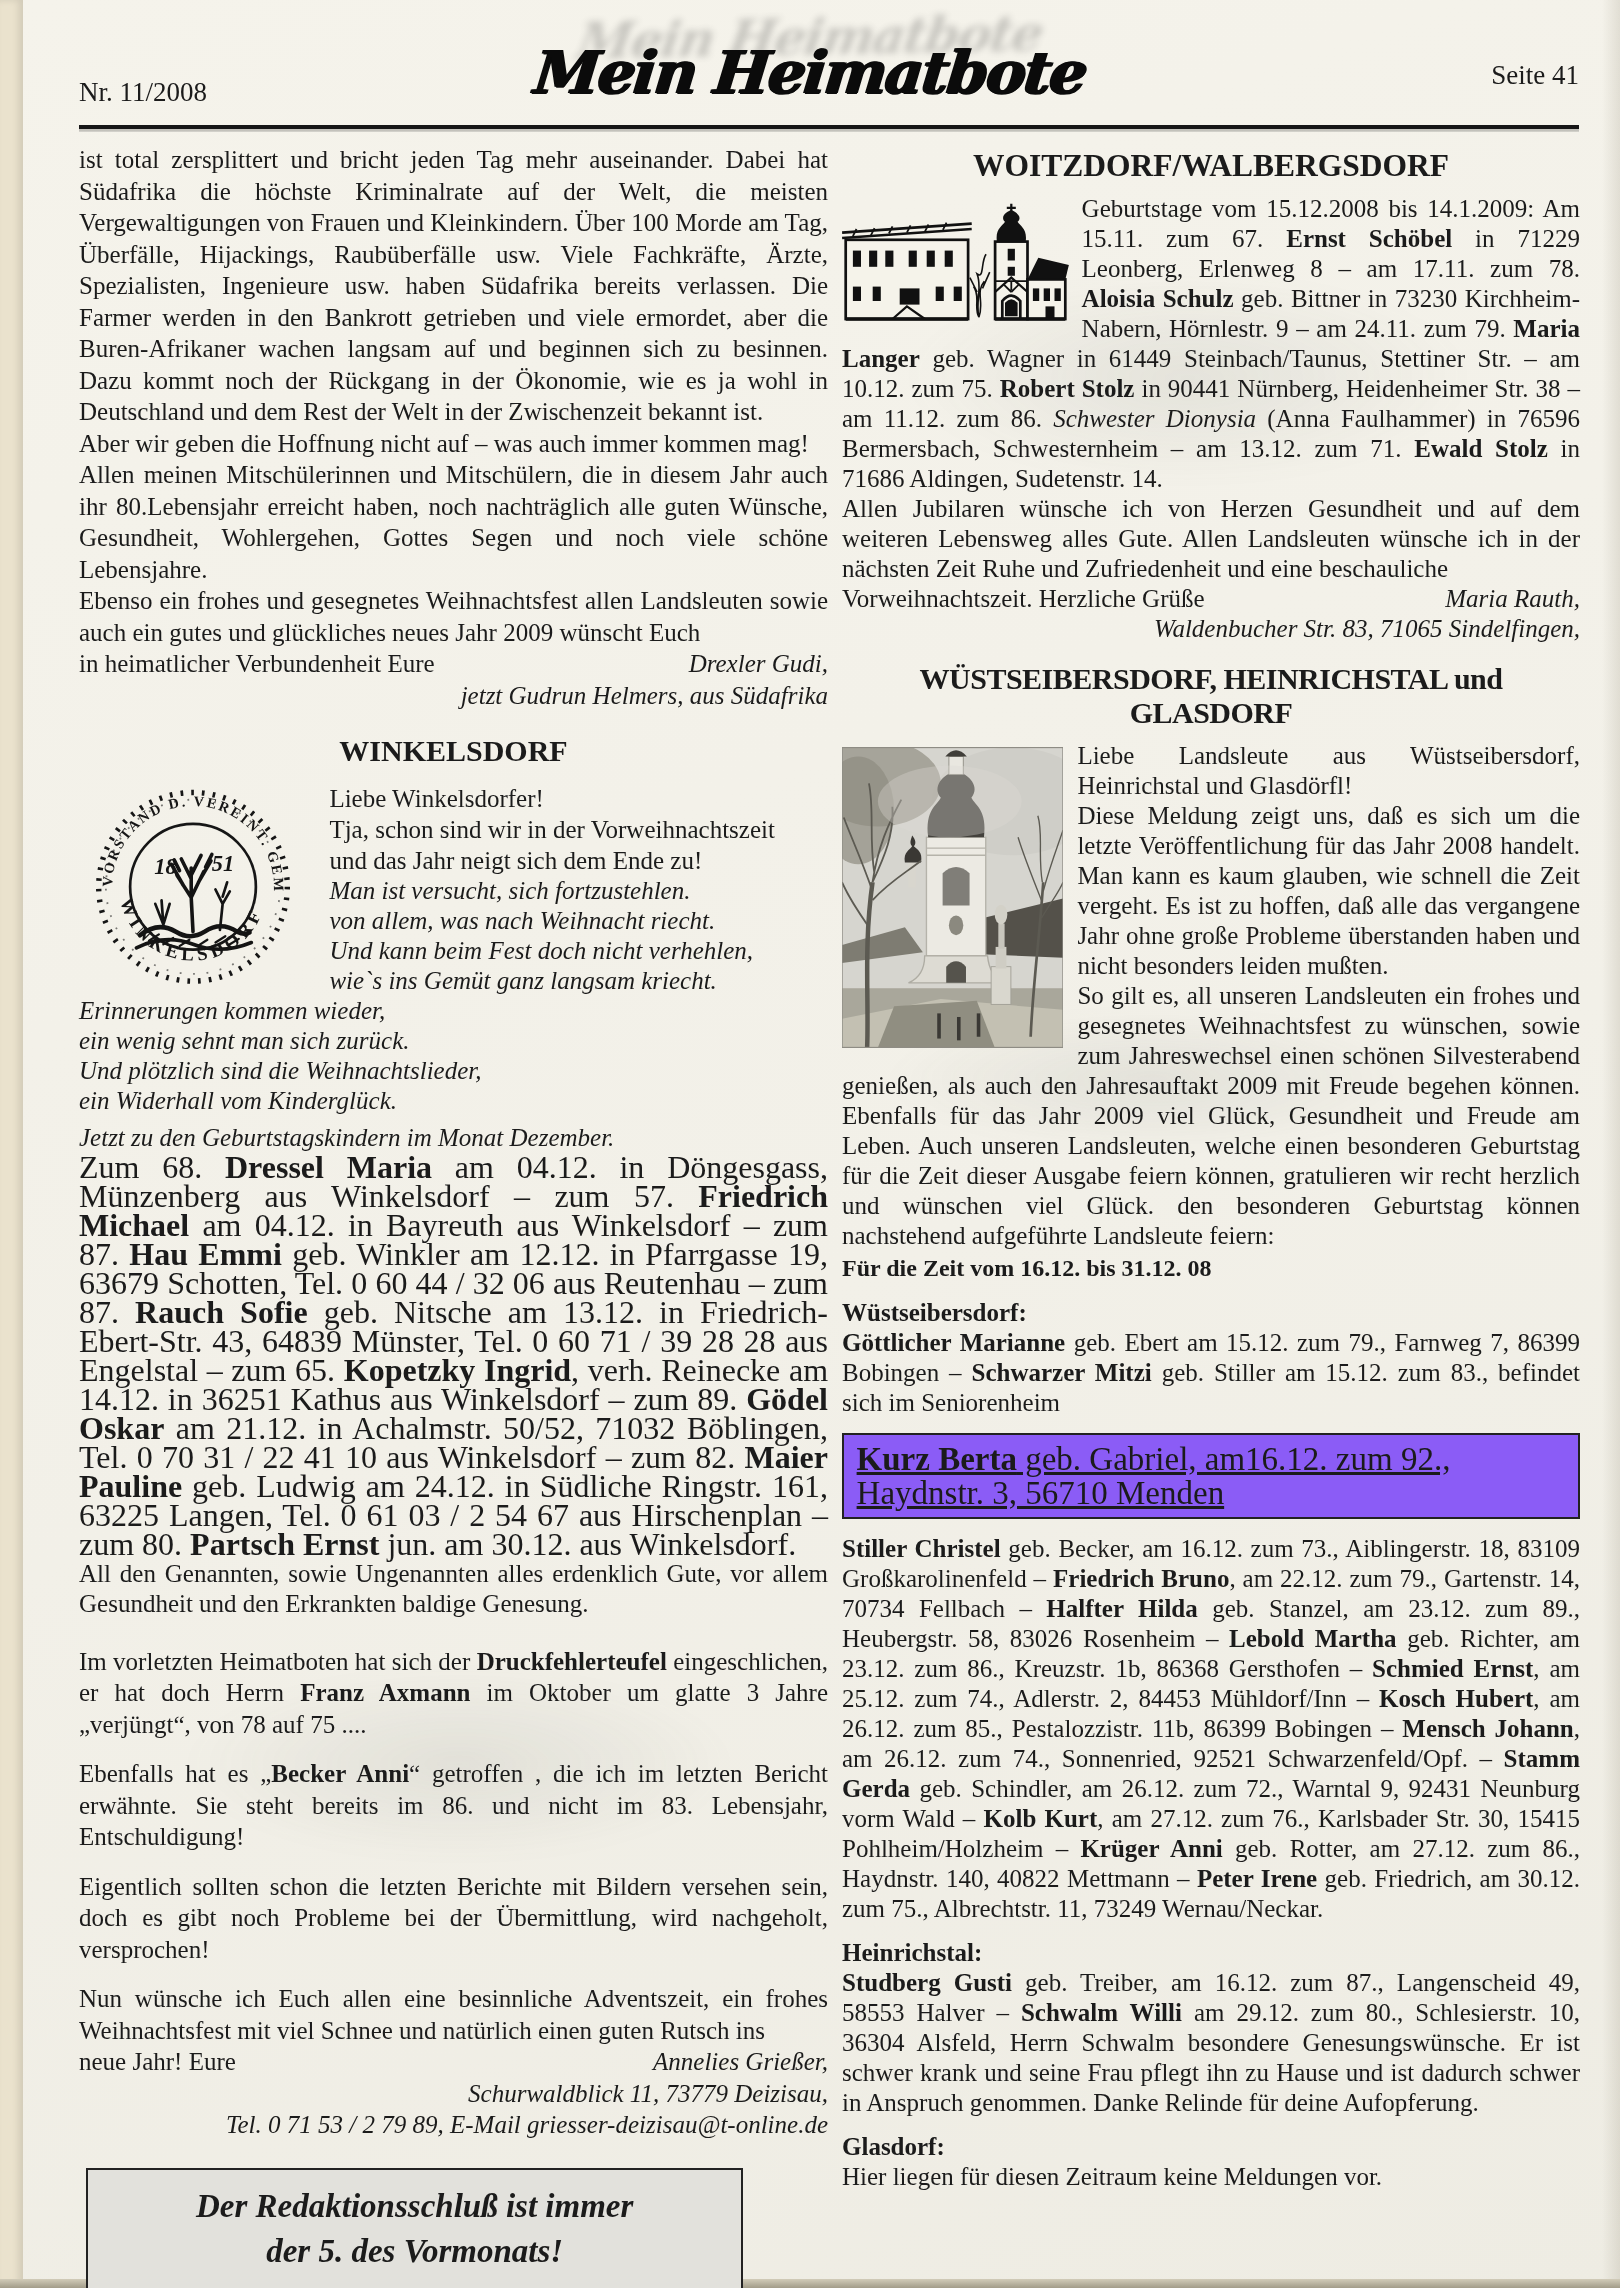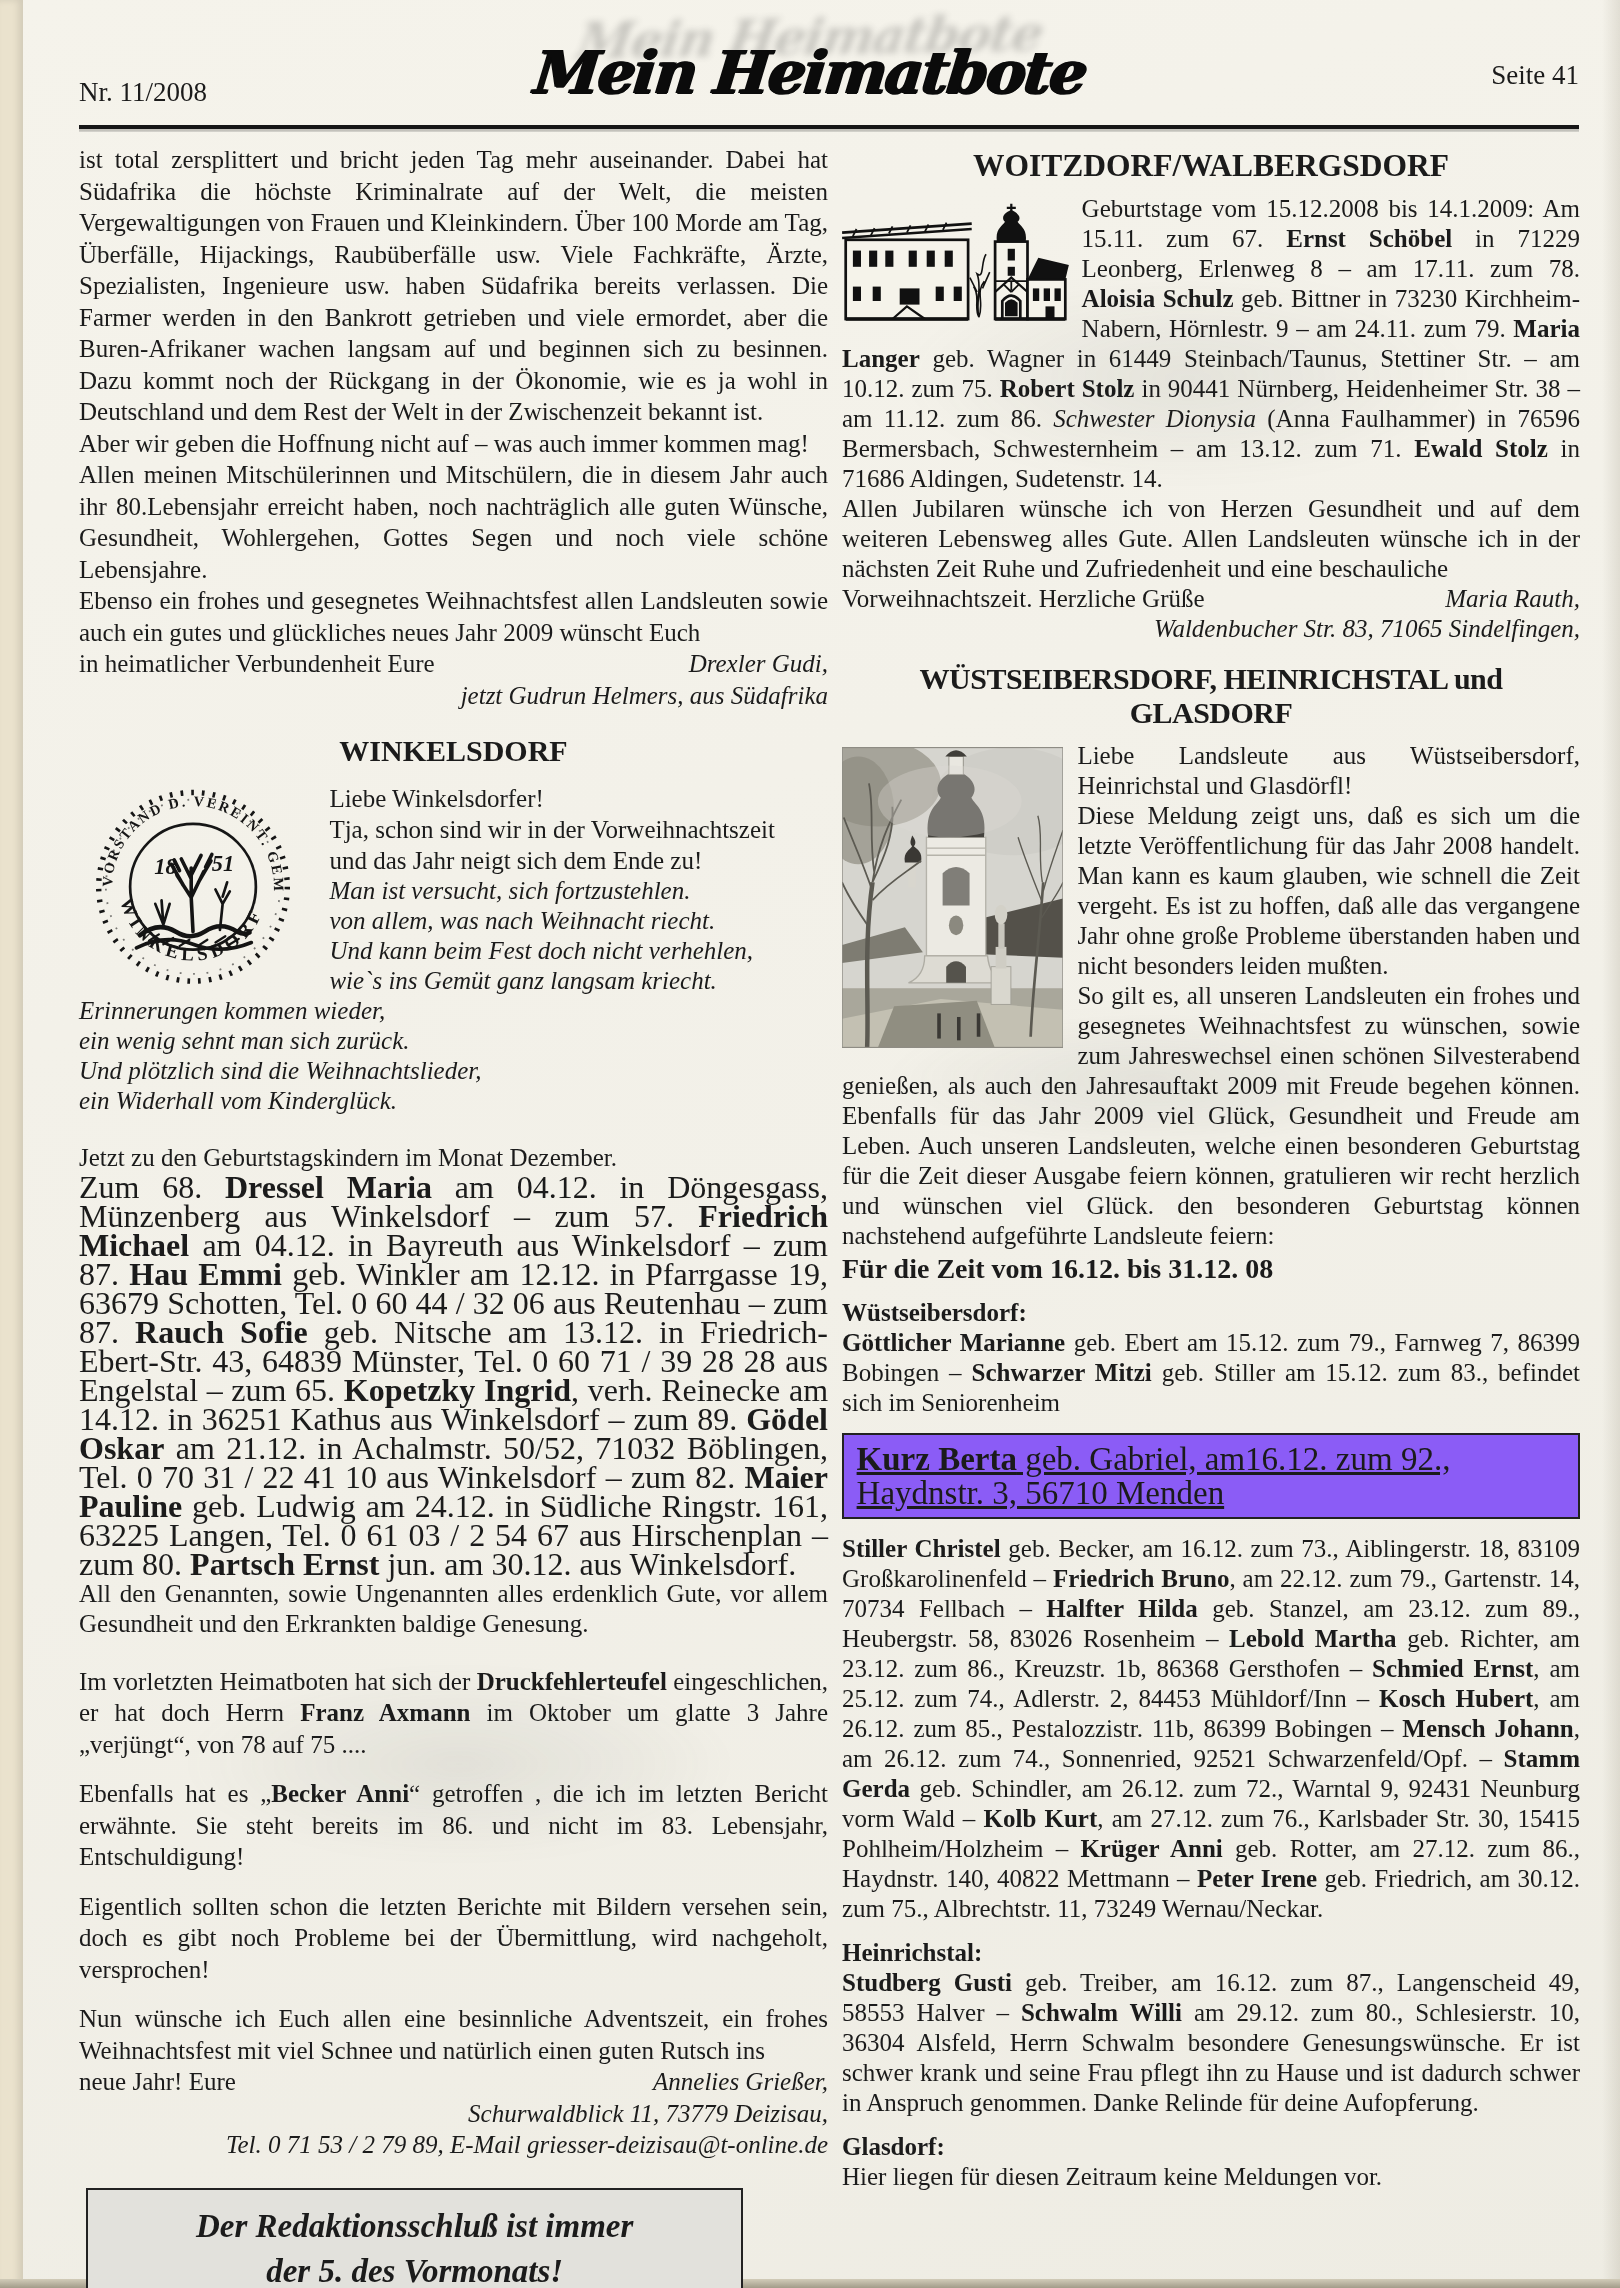--- a/index.html
+++ b/index.html
@@ -35,27 +35,27 @@
   .col-right{left:842px;width:738px;}
   p{margin:0;}
   .j{text-align:justify;}
   .b35{font-size:25px;line-height:31.5px;}
   .b33{font-size:25px;line-height:30px;}
   .list{font-size:32px;line-height:29px;}
   .seg-b{font-weight:bold;}
   .seg-i{font-style:italic;}
   .sig-row{display:flex;justify-content:space-between;font-family:Liberation Serif, serif;}
   .sig-name{font-style:italic;}
-  .right-i{text-align:right;font-style:italic;}.mt14{margin-top:27px;}.mt20{margin-top:18px;}.mt24{margin-top:27px;}
+  .right-i{text-align:right;font-style:italic;}.mt14{margin-top:7px;font-style:italic;}.mt20{margin-top:18px;}.mt24{margin-top:27px;}
   h2,h3{margin:0;text-align:center;font-weight:bold;}
   .h-wink{font-size:30px;margin:23.4px 0 14.4px;}
   .h-woitz{font-size:31.5px;margin:3.6px 0 10.8px;}
   .h-wuest{font-size:30px;margin:18px 0 10.8px;letter-spacing:-0.5px;}
   .subhead{font-weight:bold;font-size:25px;line-height:30px;margin-top:14.4px;}
-  .period{font-weight:bold;font-size:28px;line-height:31px;margin-top:1.8px;}
+  .period{font-weight:bold;font-size:24px;line-height:31px;margin-top:1.8px;}
 
   .seal{float:left;width:218px;height:203px;margin:5.4px 27px 3.6px 5.4px;}
   .seal text{font-family:"Liberation Serif",serif;fill:#161616;}
   .churchart{float:left;width:227px;height:126px;margin:7.2px 12.6px 1.8px 0;}
   .photo{float:left;width:221px;height:301px;margin:5.4px 14.4px 5.4px 0;}
   .flow{overflow:visible;}
   .greet{font-size:25px;line-height:31px;}
   .poemline{font-size:25px;line-height:30px;font-style:italic;}
 
   .graybox{border:2.7px solid #222;background:#8b5cf6;padding:7.2px 12.6px;margin:14.4px 0;

